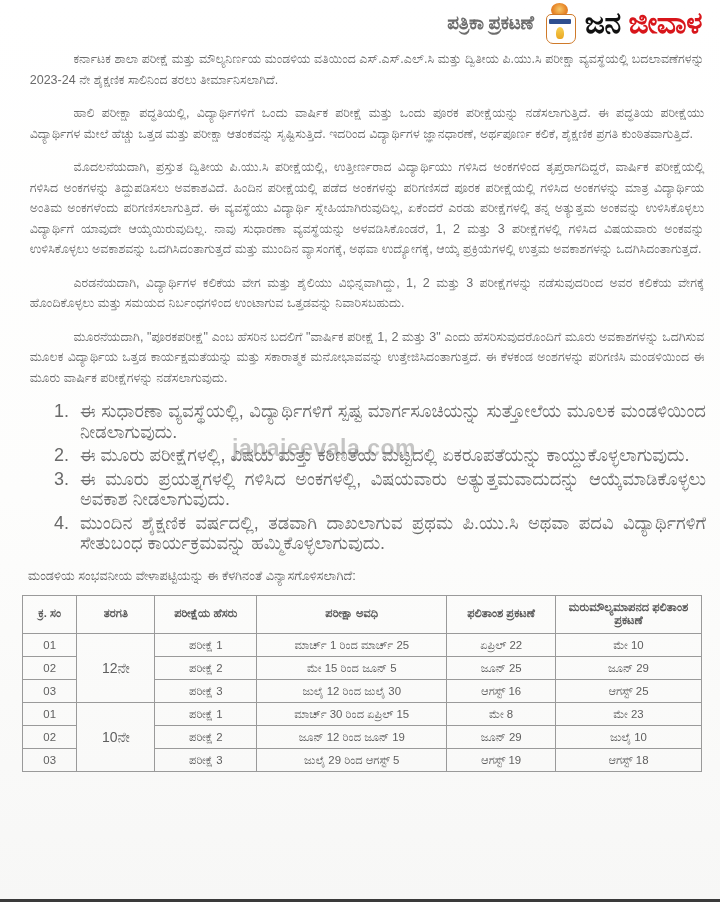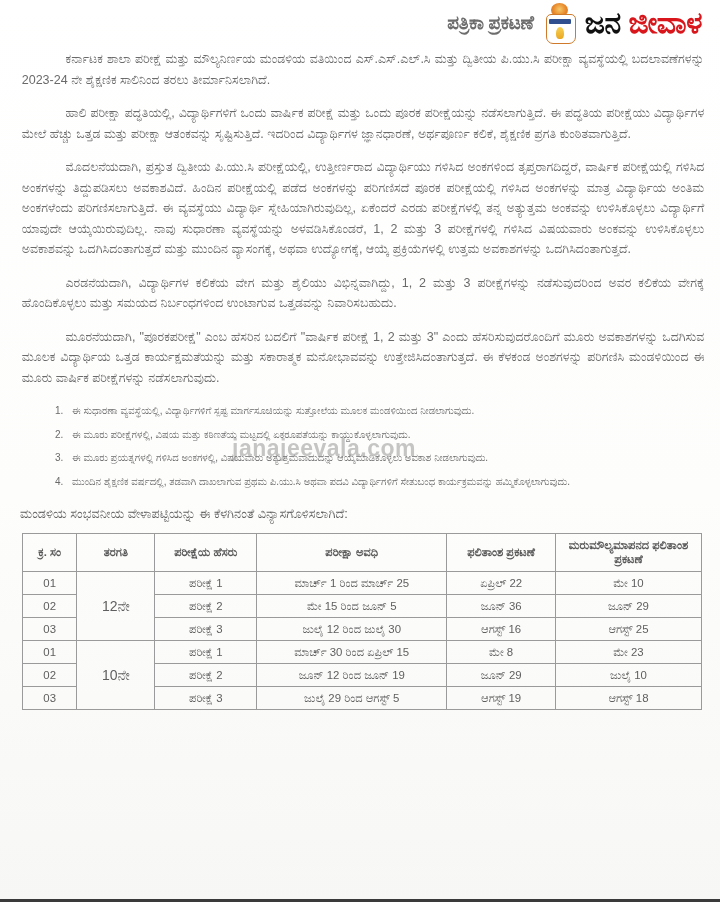--- a/index.html
+++ b/index.html
@@ -90,40 +90,40 @@
     font-size: 30px;
     font-weight: 700;
     letter-spacing: -0.5px;
     line-height: 1;
   }
   .masthead-title .t-black { color: #111111; text-align: right; }
   .masthead-title .t-red { color: #d8161b; }
 
   
   .body-wrap {
-    padding: 0 14px 0 20px;
+    padding: 0 14px 0 28px;
     position: relative;
   }
   p.para {
     margin: 0 0 13px 0;
     font-size: 12.6px;
     line-height: 20.5px;
     text-align: justify;
     text-justify: inter-word;
     text-indent: 44px;
     color: #6a6a6a;
     transform: scaleX(0.995);
   }
   p.para.first { margin-top: 5px; }
 
   
   ol.reform-list {
     margin: 2px 0 12px 0;
     padding-left: 46px;
-    font-size: 10px;
+    font-size: 18px;
     line-height: 20.5px;
     color: #6a6a6a;
   }
   ol.reform-list li {
     margin-bottom: 3px;
     text-align: justify;
     padding-left: 6px;
   }
 
   p.table-lead {
@@ -260,21 +260,21 @@
           <td class="cls" rowspan="3">12ನೇ</td>
           <td>ಪರೀಕ್ಷೆ 1</td>
           <td>ಮಾರ್ಚ್ 1 ರಿಂದ ಮಾರ್ಚ್ 25</td>
           <td>ಏಪ್ರಿಲ್ 22</td>
           <td>ಮೇ 10</td>
         </tr>
         <tr>
           <td>02</td>
           <td>ಪರೀಕ್ಷೆ 2</td>
           <td>ಮೇ 15 ರಿಂದ ಜೂನ್ 5</td>
-          <td>ಜೂನ್ 36</td>
+          <td>ಜೂನ್ 25</td>
           <td>ಜೂನ್ 29</td>
         </tr>
         <tr>
           <td>03</td>
           <td>ಪರೀಕ್ಷೆ 3</td>
           <td>ಜುಲೈ 12 ರಿಂದ ಜುಲೈ 30</td>
           <td>ಆಗಸ್ಟ್ 16</td>
           <td>ಆಗಸ್ಟ್ 25</td>
         </tr>
         <tr>

